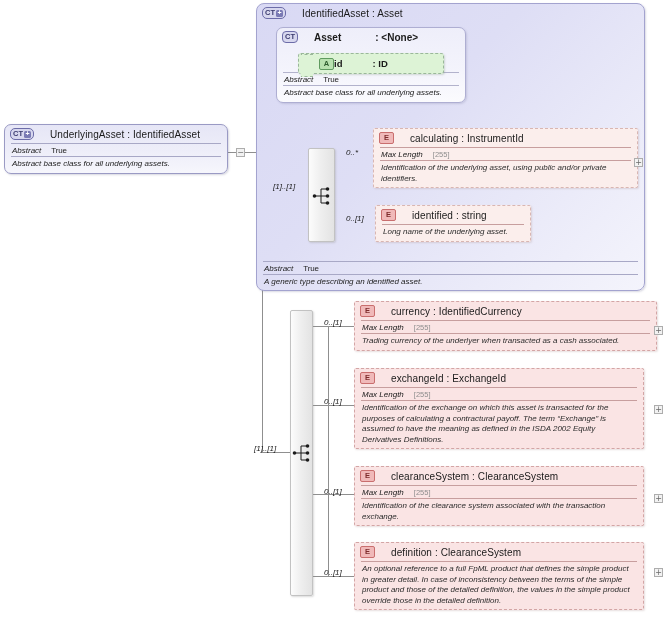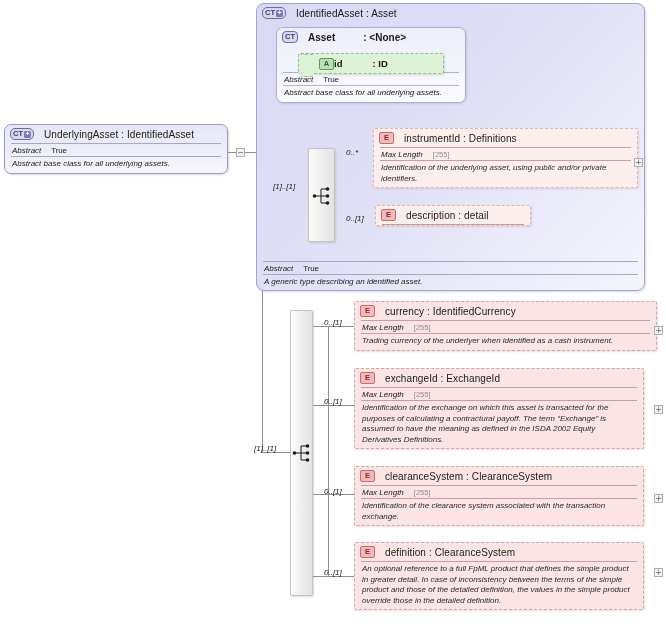--- a/index.html
+++ b/index.html
@@ -5,21 +5,21 @@
   html,body{margin:0;padding:0;background:#ffffff;}
   body{
     width:666px;height:626px;position:relative;overflow:hidden;
     font-family:"Liberation Sans","DejaVu Sans",sans-serif;
     font-size:8.5px;color:#1a1a1a;
   }
   .canvas{position:absolute;left:0;top:0;width:666px;height:626px;}
 
   
   .box{position:absolute;box-sizing:border-box;}
-  .hdr{display:flex;align-items:center;gap:10px;padding:3px 6px 3px 5px;}
+  .hdr{display:flex;align-items:center;gap:16px;padding:3px 6px 3px 5px;}
   .hdr .title{font-weight:normal;font-size:10px;letter-spacing:.1px;white-space:nowrap;}
   .rowline{height:1px;background:#b9b9c8;margin:0 6px;}
   .facet{display:flex;gap:10px;padding:2px 7px 1px 7px;align-items:flex-end;}
   .facet .fname{font-style:italic;font-size:8px;}
   .facet .fval{font-size:7.5px;color:#8e8e8e;}
   .facet .fvalb{font-size:8px;color:#222;font-weight:normal;letter-spacing:-.2px;}
   .desc{padding:2px 7px 3px 7px;font-style:italic;font-size:8px;line-height:10.5px;color:#222;}
 
   
   .badge{
@@ -217,39 +217,40 @@
       <circle cx="15.5" cy="11" r="1.8" fill="#1b1b1b"></circle>
       <circle cx="15.5" cy="18" r="1.8" fill="#1b1b1b"></circle>
     </svg>
   </div>
   <div class="card" style="left:273px;top:182px;">[1]..[1]</div>
 
   <div class="card" style="left:346px;top:148px;">0..*</div>
   <div class="box el pale" style="left:373px;top:128px;width:265px;">
     <div class="hdr">
       <span class="badge badge-e">E</span>
-      <span class="title">instrumentId : Definitions</span>
+      <span class="title">calculating : InstrumentId</span>
     </div>
     <div class="rowline"></div>
     <div class="facet">
       <span class="fname">Max Length</span>
       <span class="fval">[255]</span>
     </div>
     <div class="rowline"></div>
     <div class="desc">Identification of the underlying asset, using public and/or private identifiers.</div>
   </div>
   <div class="tog" style="left:634px;top:158px;">+</div>
 
   <div class="card" style="left:346px;top:214px;">0..[1]</div>
   <div class="box el pale" style="left:375px;top:205px;width:156px;">
     <div class="hdr">
       <span class="badge badge-e">E</span>
-      <span class="title">description : detail</span>
-    </div>
-    <div class="rowline"></div>
+      <span class="title">identified : string</span>
+    </div>
+    <div class="rowline"></div>
+    <div class="desc">Long name of the underlying asset.</div>
   </div>
 
   <div class="seqcol" style="left:290px;top:310px;width:23px;height:286px;">
     <svg class="seqicon" style="left:1px;top:131px;" width="22" height="22" viewBox="0 0 22 22">
       <circle cx="2.5" cy="11" r="1.8" fill="#1b1b1b"></circle>
       <line x1="4" y1="11" x2="9" y2="11" stroke="#1b1b1b" stroke-width="1"></line>
       <line x1="9" y1="11" x2="9" y2="4" stroke="#1b1b1b" stroke-width="1"></line>
       <line x1="9" y1="11" x2="9" y2="18" stroke="#1b1b1b" stroke-width="1"></line>
       <line x1="9" y1="4" x2="14" y2="4" stroke="#1b1b1b" stroke-width="1"></line>
       <line x1="9" y1="11" x2="14" y2="11" stroke="#1b1b1b" stroke-width="1"></line>
@@ -266,21 +267,21 @@
     <div class="hdr">
       <span class="badge badge-e">E</span>
       <span class="title">currency : IdentifiedCurrency</span>
     </div>
     <div class="rowline"></div>
     <div class="facet">
       <span class="fname">Max Length</span>
       <span class="fval">[255]</span>
     </div>
     <div class="rowline"></div>
-    <div class="desc">Trading currency of the underlyer when identified as a cash instrument.</div>
+    <div class="desc">Trading currency of the underlyer when transacted as a cash associated.</div>
   </div>
   <div class="tog" style="left:654px;top:326px;">+</div>
 
   <div class="card" style="left:324px;top:397px;">0..[1]</div>
   <div class="box el" style="left:354px;top:368px;width:290px;">
     <div class="hdr">
       <span class="badge badge-e">E</span>
       <span class="title">exchangeId : ExchangeId</span>
     </div>
     <div class="rowline"></div>

